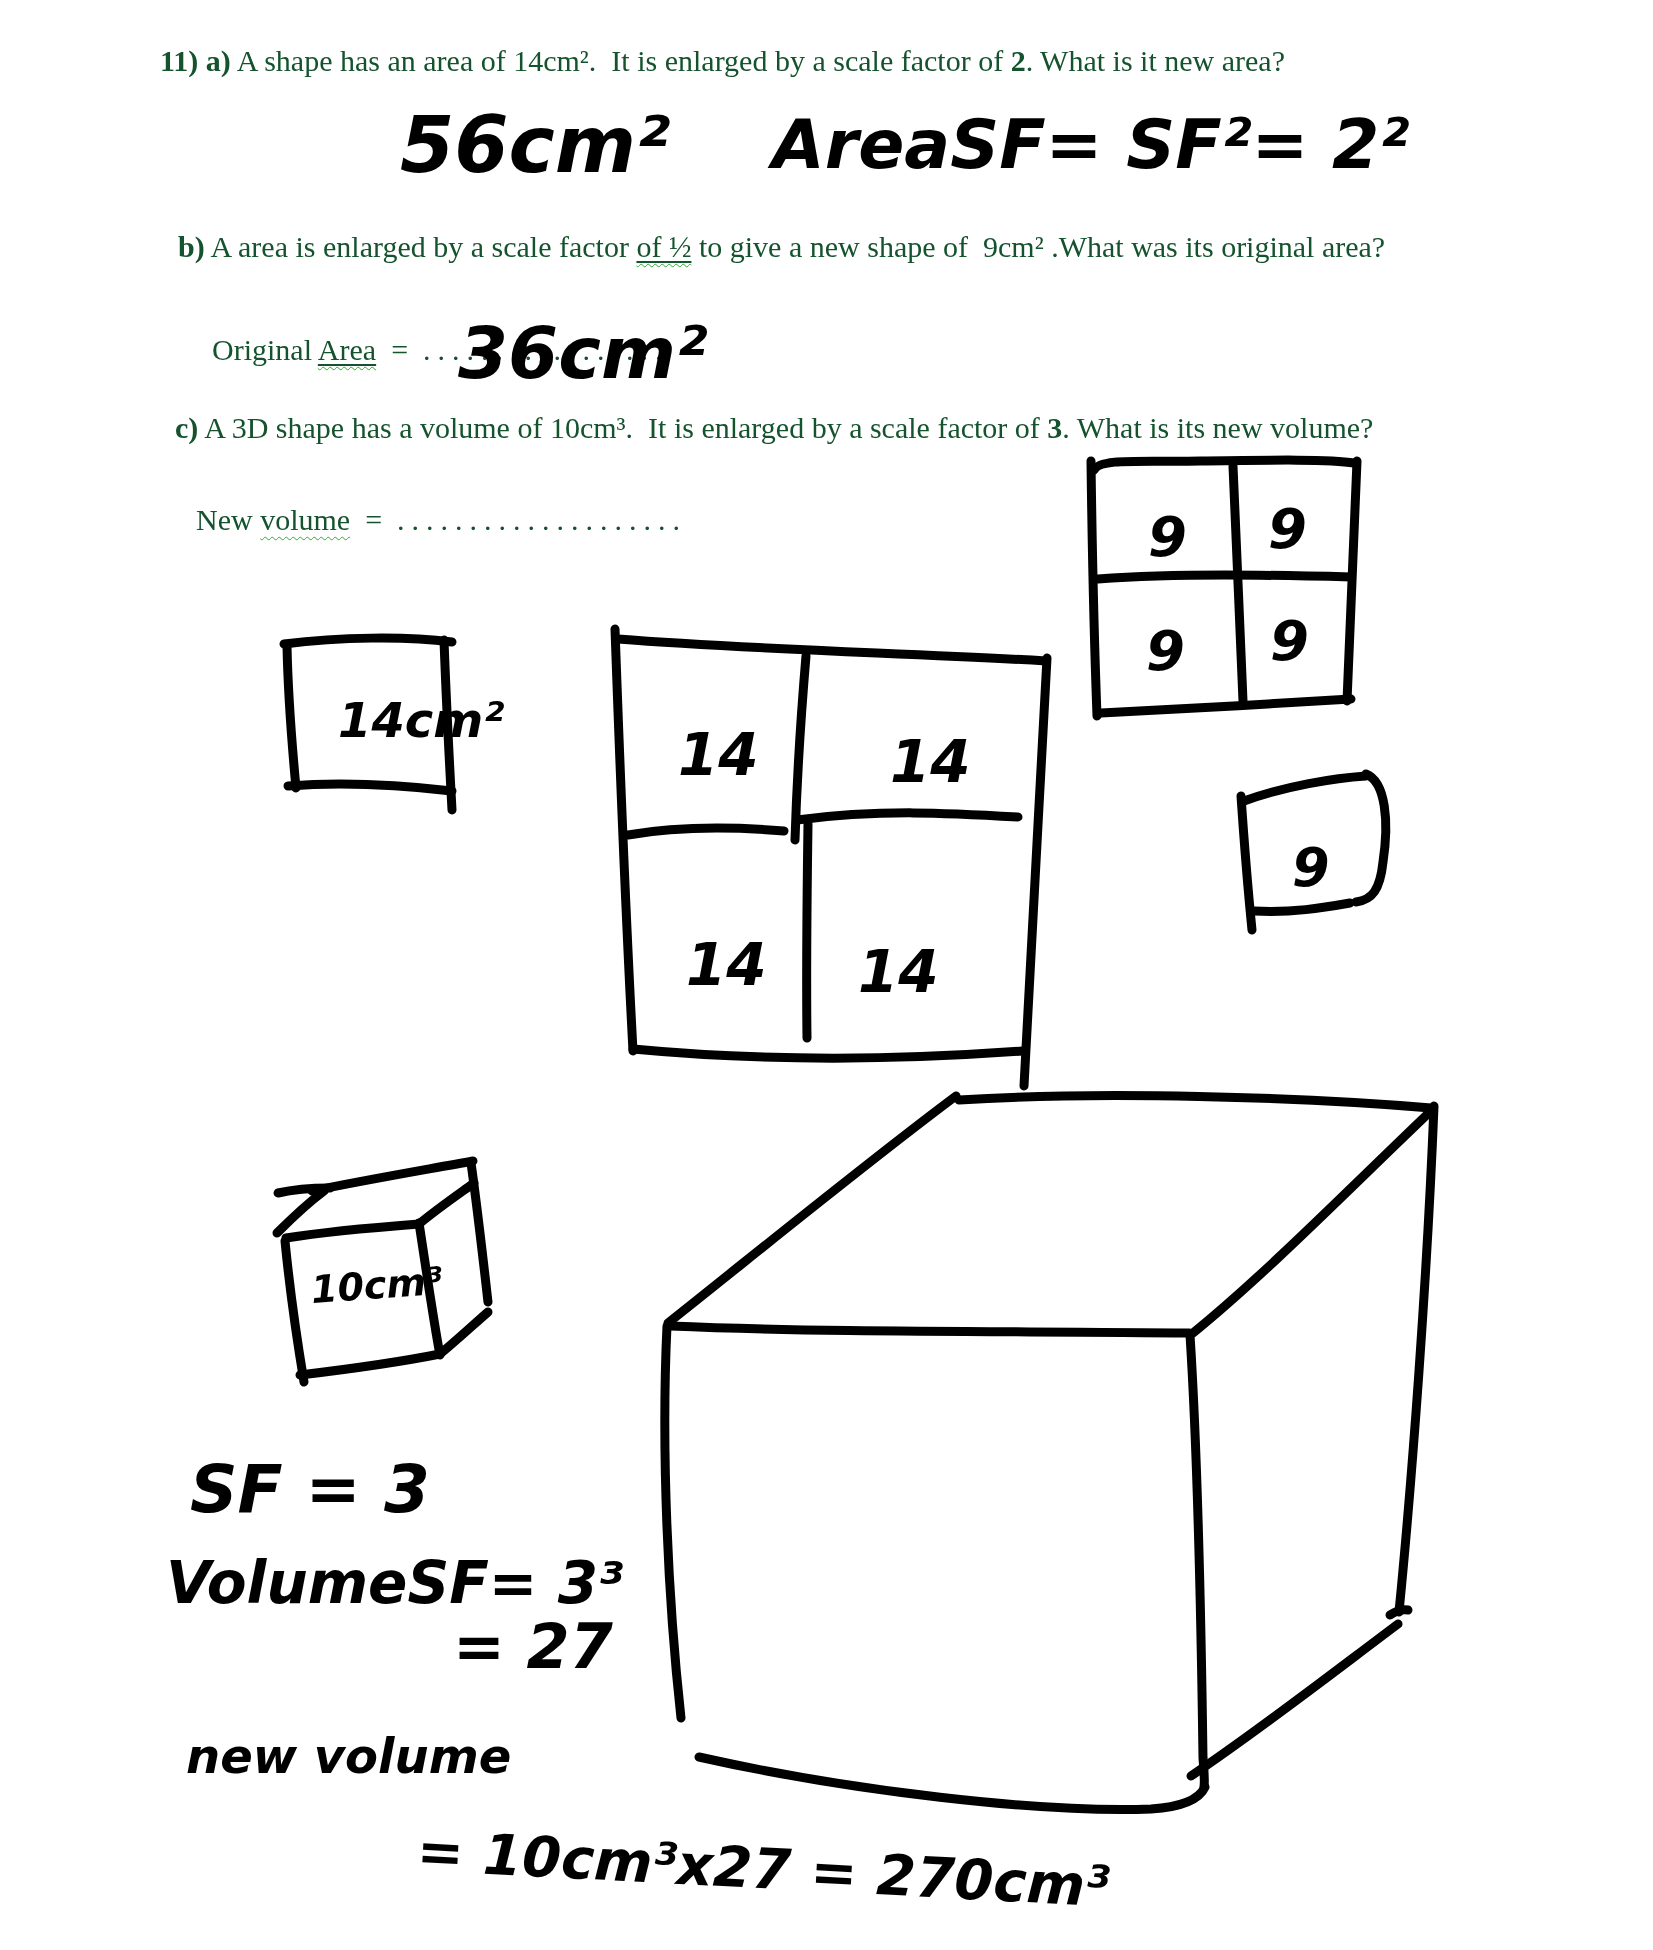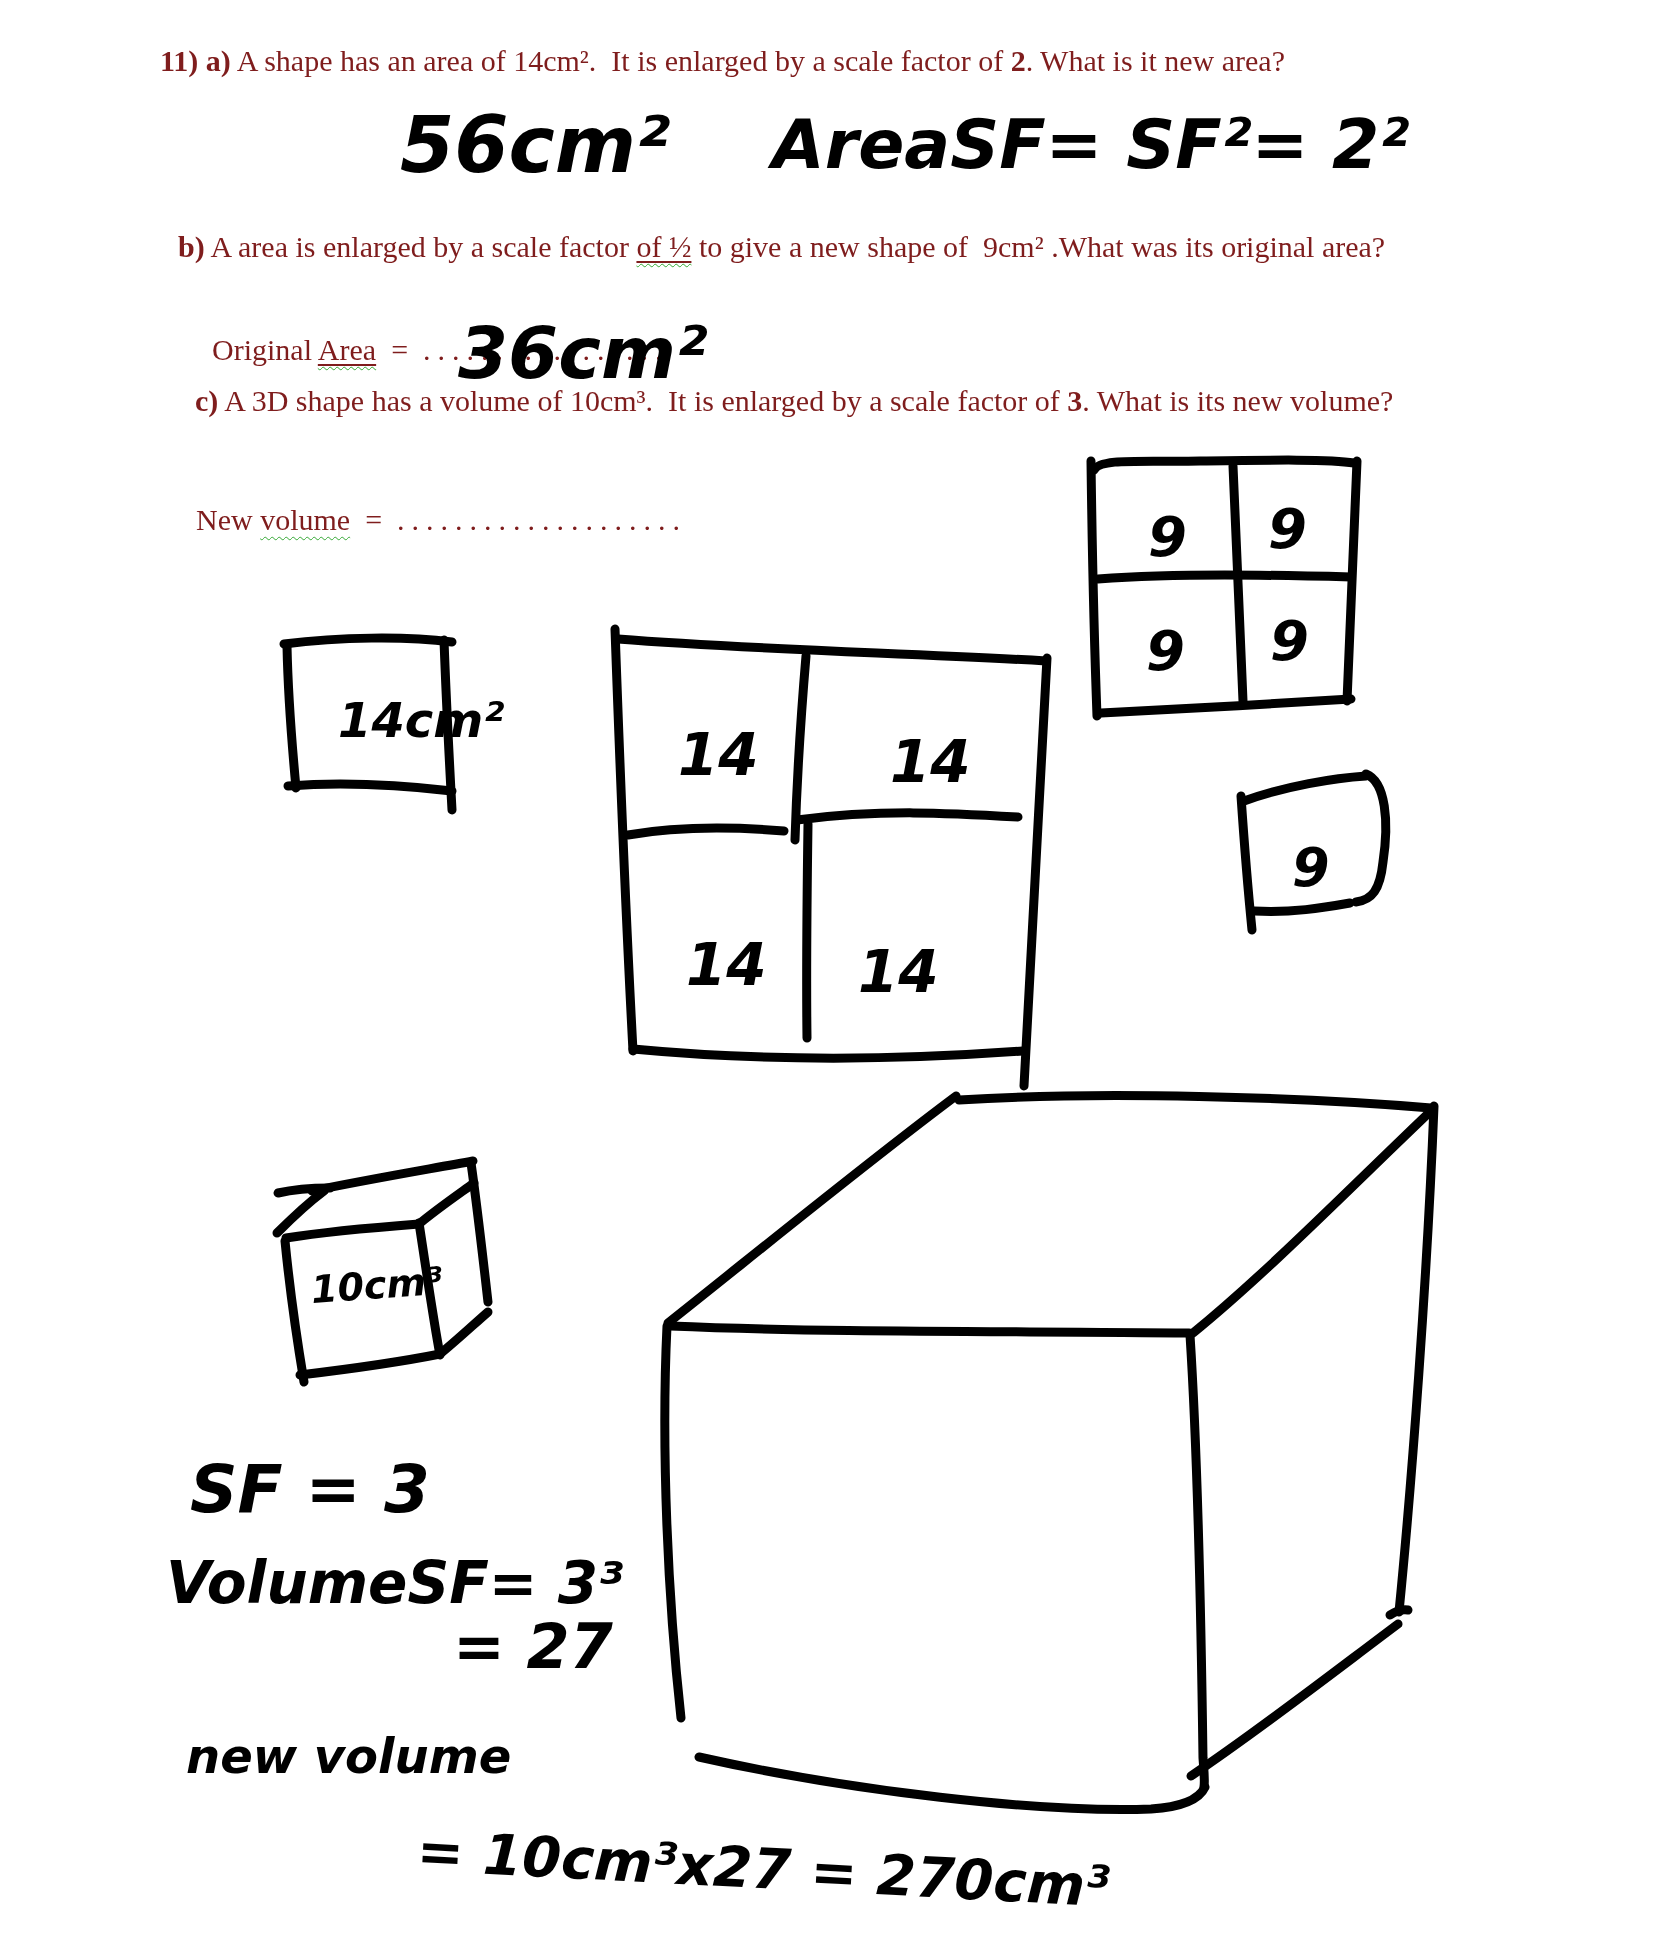--- a/index.html
+++ b/index.html
@@ -1,17 +1,17 @@
 <!DOCTYPE html>
 <html><head>
 <meta charset="utf-8">
 <style>
   html,body{margin:0;padding:0;background:#ffffff;}
   .page{position:relative;width:1653px;height:1950px;background:#ffffff;overflow:hidden;
-        font-family:"Liberation Serif",serif;color:#7f1d1d;}
+        font-family:"Liberation Serif",serif;color:#14532d;}
   .line{position:absolute;font-size:30px;white-space:pre;}
   .b{font-weight:bold;}
   .u{text-decoration:underline;text-decoration-thickness:1.5px;text-underline-offset:4px;}
   .sp{text-decoration:underline wavy #35a835;text-decoration-thickness:1px;text-underline-offset:6px;}
   .dots{letter-spacing:7px;}
   .ink{position:absolute;left:0;top:0;pointer-events:none;}
   .ink path{stroke:#000;stroke-width:9;fill:none;stroke-linecap:round;stroke-linejoin:round;}
   .hw{font-family:"DejaVu Sans",sans-serif;font-weight:700;font-style:italic;fill:#000;}
 </style>
 </head>
@@ -19,21 +19,21 @@
 
 <div class="page">
 
   <div class="line" style="left:160px;top:44px;"><span class="b">11) a)</span><span> A shape has an area of 14cm².  It is enlarged by a scale factor of </span><span class="b">2</span><span>. What is it new area?</span></div>
 
 
   <div class="line" style="left:178px;top:230px;"><span class="b">b)</span><span> A area is enlarged by a scale factor </span><span class="u"><span class="sp">of ½</span></span><span> to give a new shape of  9cm² .What was its original area?</span></div>
 
   <div class="line" style="left:212px;top:333px;"><span>Original </span><span class="u"><span class="sp">Area</span></span><span>  =  </span><span class="dots">.................</span></div>
 
-  <div class="line" style="left:175px;top:384px;margin-left:20px;"><span class="b">c)</span><span> A 3D shape has a volume of 10cm³.  It is enlarged by a scale factor of </span><span class="b">3</span><span>. What is its new volume?</span></div>
+  <div class="line" style="left:175px;top:411px;"><span class="b">c)</span><span> A 3D shape has a volume of 10cm³.  It is enlarged by a scale factor of </span><span class="b">3</span><span>. What is its new volume?</span></div>
 
   <div class="line" style="left:196px;top:503px;"><span>New </span><span class="sp">volume</span><span>  =  </span><span class="dots">....................</span></div>
 
   <svg class="ink" width="1653" height="1950" viewBox="0 0 1653 1950">
 
     <g>
       <path d="M284 644 C340 637 405 636 452 642"></path>
       <path d="M287 646 C288 695 292 745 296 788"></path>
       <path d="M444 640 C446 695 449 755 452 810"></path>
       <path d="M288 786 C340 782 400 785 452 791"></path>

